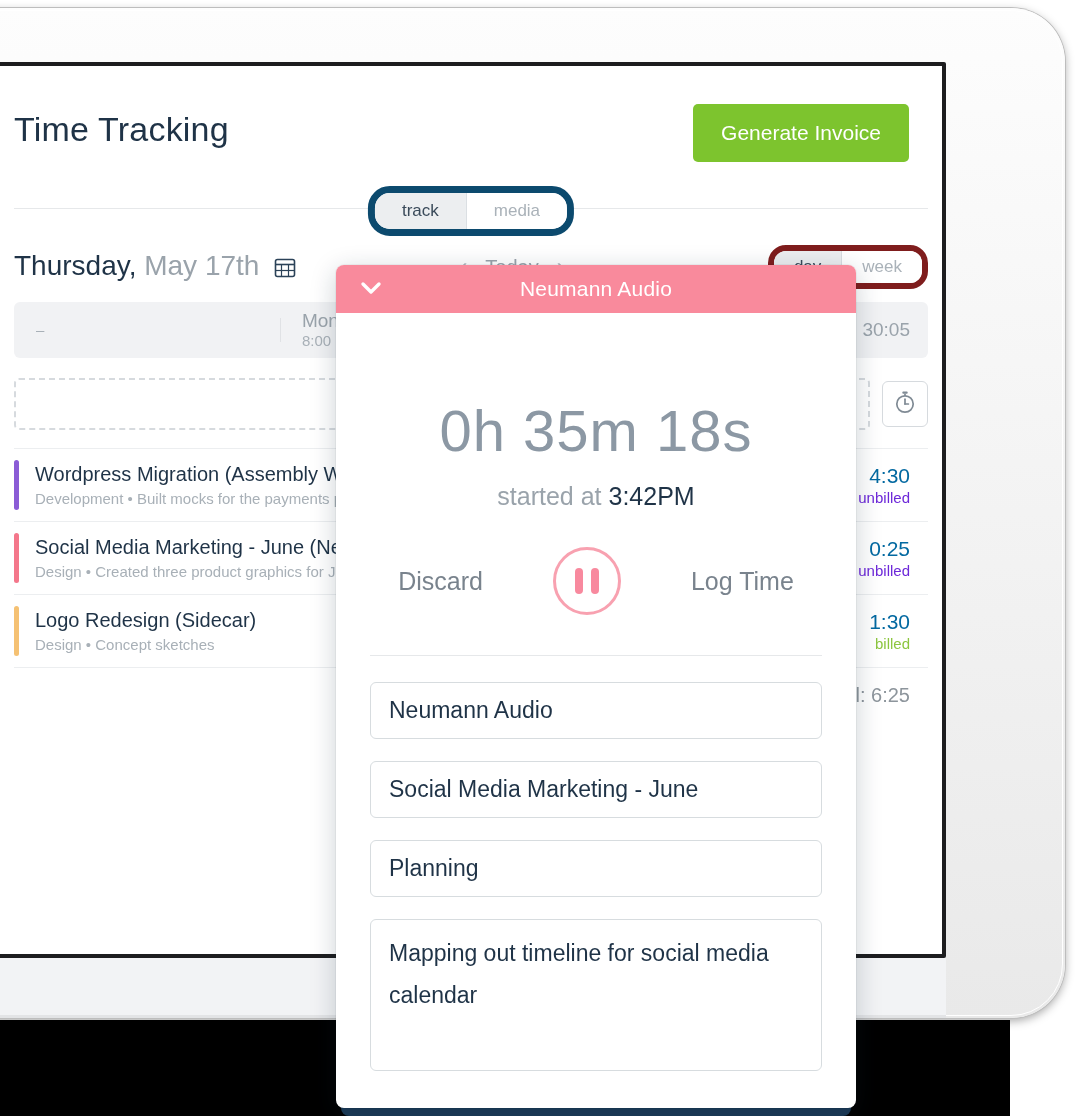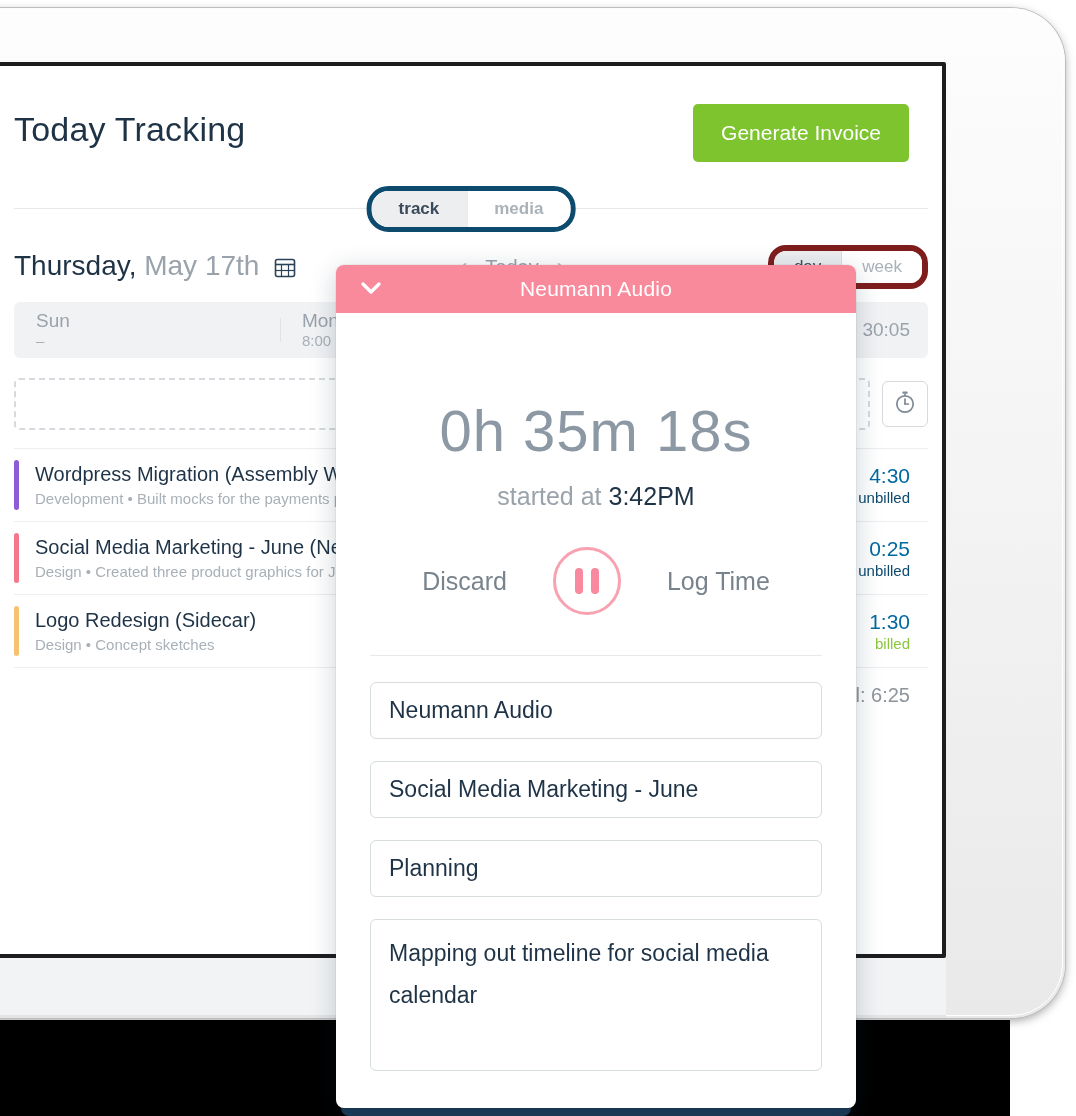--- a/index.html
+++ b/index.html
@@ -87,21 +87,21 @@
   .divider-row {
     position: relative; height: 44px; margin-top: 24px;
   }
   .hrule {
     position: absolute; left: 0; right: 0; top: 22px;
     border-top: 1px solid #e6e8ea;
   }
   .seg {
     position: absolute; left: 50%; transform: translateX(-50%); top: 0;
     display: flex; background: #ffffff;
-    border: 5px solid #0c4a6e; border-radius: 22px; overflow: hidden; font-weight: bold;
+    border: 7px solid #0c4a6e; border-radius: 22px; overflow: hidden;
   }
   .seg-item {
     padding: 8px 27px; font-size: 17px; color: #aab2b9;
     background: #ffffff; cursor: pointer; user-select: none;
   }
   .seg-item + .seg-item { border-left: 1px solid #d9dde1; }
   .seg-item.active { background: #eceef0; color: #3a4a5a; }
 
   .date-row {
     display: flex; align-items: center; justify-content: space-between;
@@ -166,21 +166,21 @@
     font-size: 20px; color: #1f3347; white-space: nowrap; overflow: hidden;
     line-height: 27px;
   }
   .entry .emeta {
     font-size: 15px; color: #a8b0b7; white-space: nowrap; overflow: hidden;
     line-height: 22px;
   }
   .entry .amount { text-align: right; padding-right: 18px; flex: 0 0 86px; }
   .entry .dur { font-size: 21px; color: #0369a1; line-height: 25px; }
   .entry .status { font-size: 15px; line-height: 20px; }
-  .status.unbilled { color: #0c4a6e; }
+  .status.unbilled { color: #6d28d9; }
   .status.billed   { color: #8cc63f; }
 
   .day-total {
     border-top: 1px solid #eceef0;
     text-align: right; padding: 16px 18px 0 0;
     font-size: 20px; color: #8d959c;
   }
 
   
   #modal {
@@ -209,21 +209,21 @@
   .timer-big {
     text-align: center; font-size: 58px; color: #8c98a4;
     padding-top: 84px; letter-spacing: 1px; font-weight: 400;
   }
   .timer-started {
     text-align: center; font-size: 25px; color: #9aa3ab; padding-top: 18px;
   }
   .timer-started b { color: #1f3347; font-weight: 400; }
   .timer-actions {
     display: flex; align-items: center; justify-content: center;
-    gap: 46px; padding-top: 36px;
+    gap: 70px; padding-top: 36px;
   }
   .timer-actions .txt { font-size: 25px; color: #79838d; cursor: pointer; }
   .pause-circle {
     width: 68px; height: 68px; border-radius: 50%;
     border: 3px solid #f8a1b0; display: flex; align-items: center;
     justify-content: center; gap: 8px; cursor: pointer;
   }
   .pause-circle i { display: block; width: 8px; height: 26px; background: #f8899e; border-radius: 4px; }
 
   .modal-sep { margin: 40px 34px 0 34px; border-top: 1px solid #e6e8ea; }
@@ -251,21 +251,21 @@
 </div>
 <div id="bottom-black"></div>
 <div id="under-strip"></div>
 
 <div id="screen-bezel">
   <div id="screen">
 
     <div class="app">
 
       <div class="top-row">
-        <div class="page-title">Today Tracking</div>
+        <div class="page-title">Time Tracking</div>
         <button class="btn-invoice">Generate Invoice</button>
       </div>
 
       <div class="divider-row">
         <div class="hrule"></div>
         <div class="seg">
           <div class="seg-item active">track</div>
           <div class="seg-item">media</div>
         </div>
       </div>
@@ -292,21 +292,20 @@
         </div>
 
         <div class="seg-small">
           <div class="seg-item active">day</div>
           <div class="seg-item">week</div>
         </div>
       </div>
 
       <div class="week-strip">
         <div class="day-cell">
-          <div class="day-name">Sun</div>
           <div class="day-val">–</div>
         </div>
         <div class="day-cell">
           <div class="day-name">Mon</div>
           <div class="day-val">8:00</div>
         </div>
         <div class="day-cell">
           <div class="day-name">Tue</div>
           <div class="day-val">5:30</div>
         </div>

